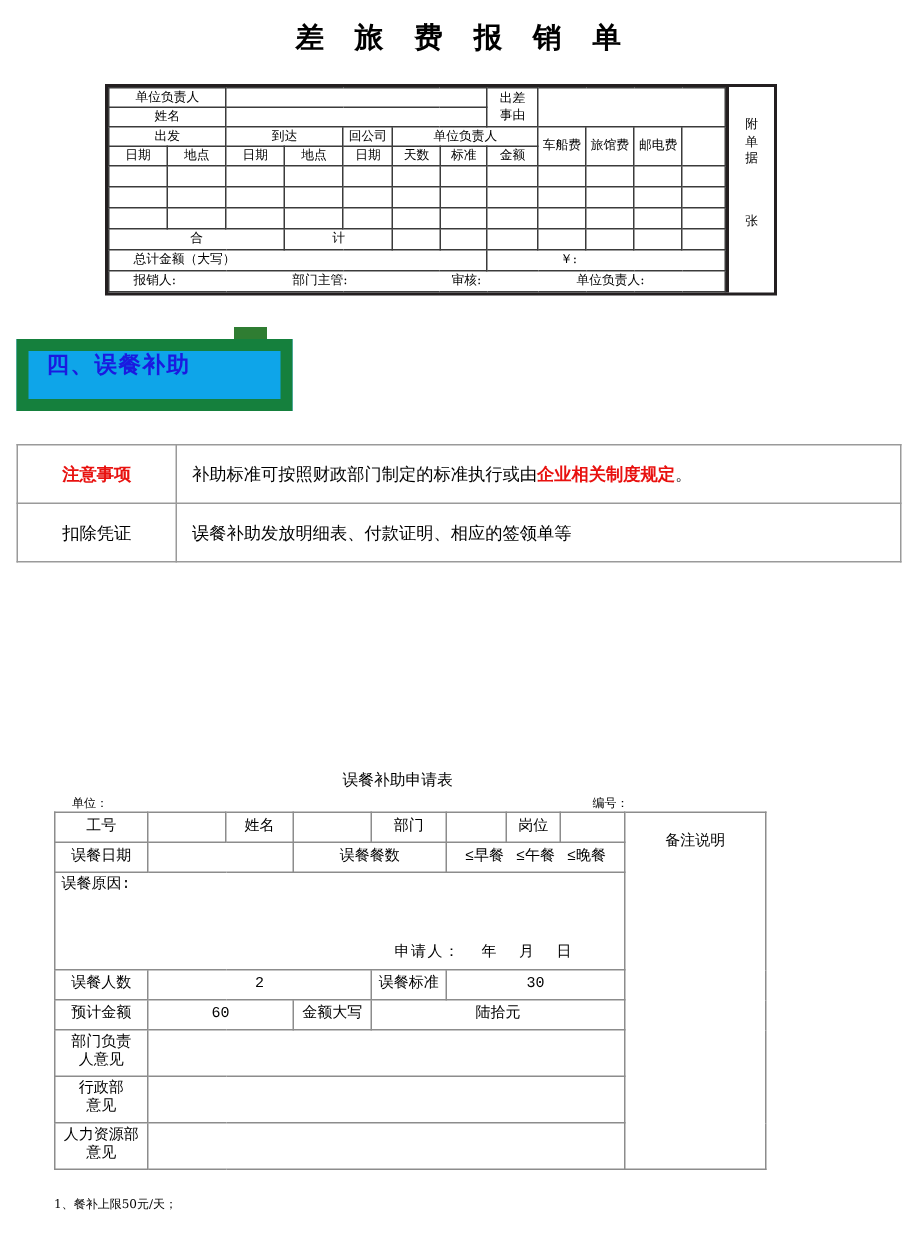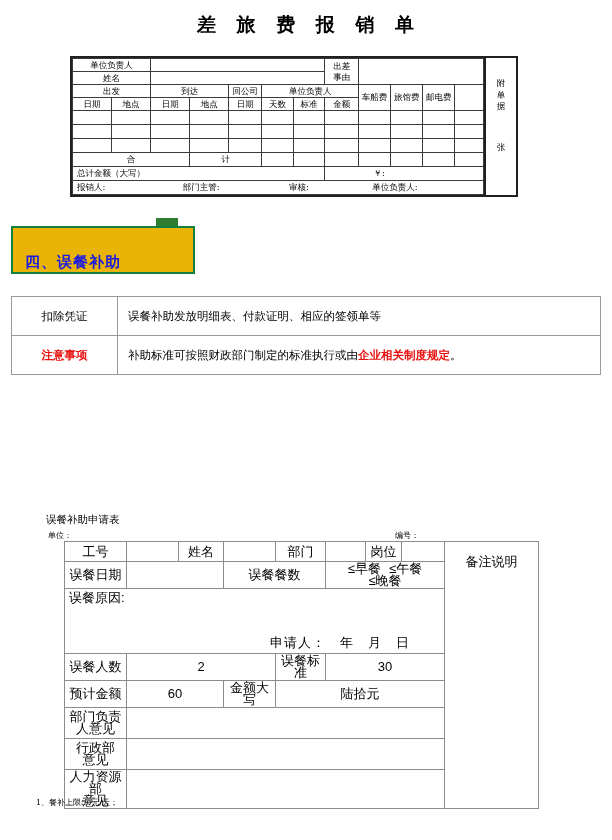--- a/index.html
+++ b/index.html
@@ -59,21 +59,21 @@
     font-family: "DejaVu Serif", "Liberation Serif", serif;
   }
   #travel-grid td {
     border: 1px solid #3b3b3b;
     height: 12px;
     text-align: center;
     vertical-align: middle;
     padding: 0 1px;
     line-height: 11px;
   }
-  #travel-grid td.lcell { text-align: left; padding-left: 4px; }
+  #travel-grid td.lcell { text-align: left; padding-left: 16px; }
   #travel-grid tr.rowtall td { height: 13px; }
 
   #attach-col {
     width: 30px;
     flex: 0 0 30px;
     border-left: 2px solid #231f20;
     position: relative;
     font-size: 8.5px;
     font-family: "DejaVu Serif", "Liberation Serif", serif;
   }
@@ -92,25 +92,25 @@
   }
   .v-char { display: block; }
 
   
   #section-head {
     position: absolute;
     left: 11px;
     top: 226px;
     width: 184px;
     height: 48px;
-    border: 2px solid #15803d;
+    border: 8px solid #15803d;
     box-sizing: border-box;
-    background: #eab308;
+    background: #0ea5e9;
     display: flex;
-    align-items: flex-end;
+    align-items: flex-start;
   }
   #section-head-text {
     color: #1a1ae0;
     font-weight: bold;
     font-size: 15px;
     padding-left: 12px;
     letter-spacing: 1px;
     font-family: "DejaVu Sans", "Liberation Sans", sans-serif;
   }
   #section-notch {
@@ -144,23 +144,23 @@
     padding: 9px 4px;
   }
   .key-red { color: #e8110f; font-weight: bold; }
   .em-red { color: #e8110f; font-weight: bold; }
 
   
   #meal-title {
     position: absolute;
     left: 0; top: 513px;
     width: 530px;
+    text-align: center;
     font-size: 10.5px;
     font-family: "DejaVu Serif", "Liberation Serif", serif;
-    margin-left: 46px;
   }
   #meal-unit {
     position: absolute;
     left: 48px; top: 530px;
     font-size: 8px;
     font-family: "DejaVu Serif", "Liberation Serif", serif;
     text-align: center;
   }
   #meal-no {
     position: absolute;
@@ -168,24 +168,23 @@
     font-size: 8px;
     font-family: "DejaVu Serif", "Liberation Serif", serif;
   }
   #meal-table {
     position: absolute;
     left: 36px;
     top: 541px;
     width: 474px;
     border-collapse: collapse;
     table-layout: fixed;
-    font-size: 13px;
-    font-family: Liberation Sans, sans-serif;
+    font-size: 10px;
+    font-family: Liberation Mono, monospace;
     border: 1px solid #555;
-    margin-left: 28px;
   }
   #meal-table td {
     border: 1px solid #8c8c8c;
     text-align: center;
     vertical-align: middle;
     height: 17px;
     line-height: 12px;
     padding: 1px 2px;
   }
   #meal-table td.remark { vertical-align: top; padding-top: 14px; }
@@ -343,26 +342,26 @@
 </div>
 
 <div id="section-notch"></div>
 <div id="section-head">
   <div id="section-head-text">四、误餐补助</div>
 </div>
 
 <table id="info-table">
   <tbody>
   <tr>
+    <td class="info-key key-red">注意事项</td>
+    <td><span>补助标准可按照财政部门制定的标准执行或由</span><span class="em-red">企业相关制度规定</span><span>。</span></td>
+  </tr>
+  <tr>
     <td class="info-key">扣除凭证</td>
     <td>误餐补助发放明细表、付款证明、相应的签领单等</td>
-  </tr>
-  <tr>
-    <td class="info-key key-red">注意事项</td>
-    <td><span>补助标准可按照财政部门制定的标准执行或由</span><span class="em-red">企业相关制度规定</span><span>。</span></td>
   </tr>
 </tbody>
   </table>
 
 <div id="meal-title">误餐补助申请表</div>
 <div id="meal-unit">单位：</div>
 <div id="meal-no">编号：</div>
 
 <table id="meal-table">
   <colgroup>

